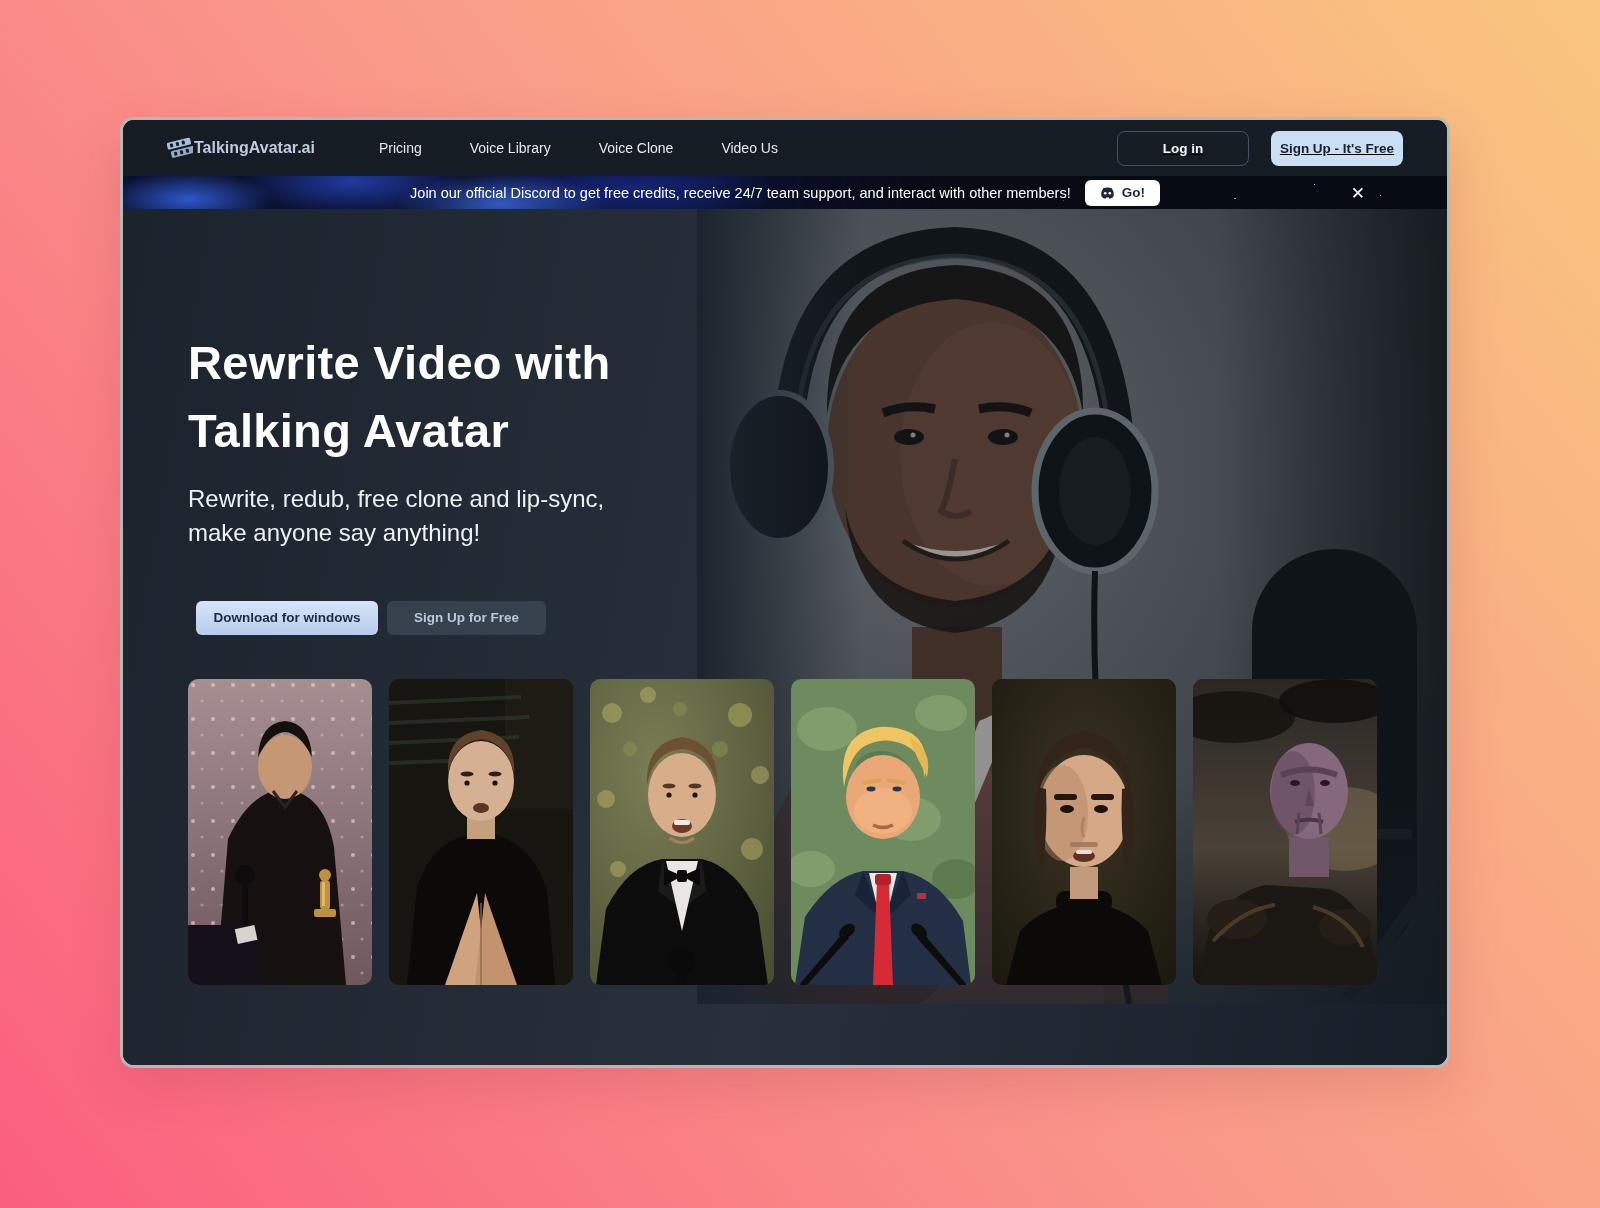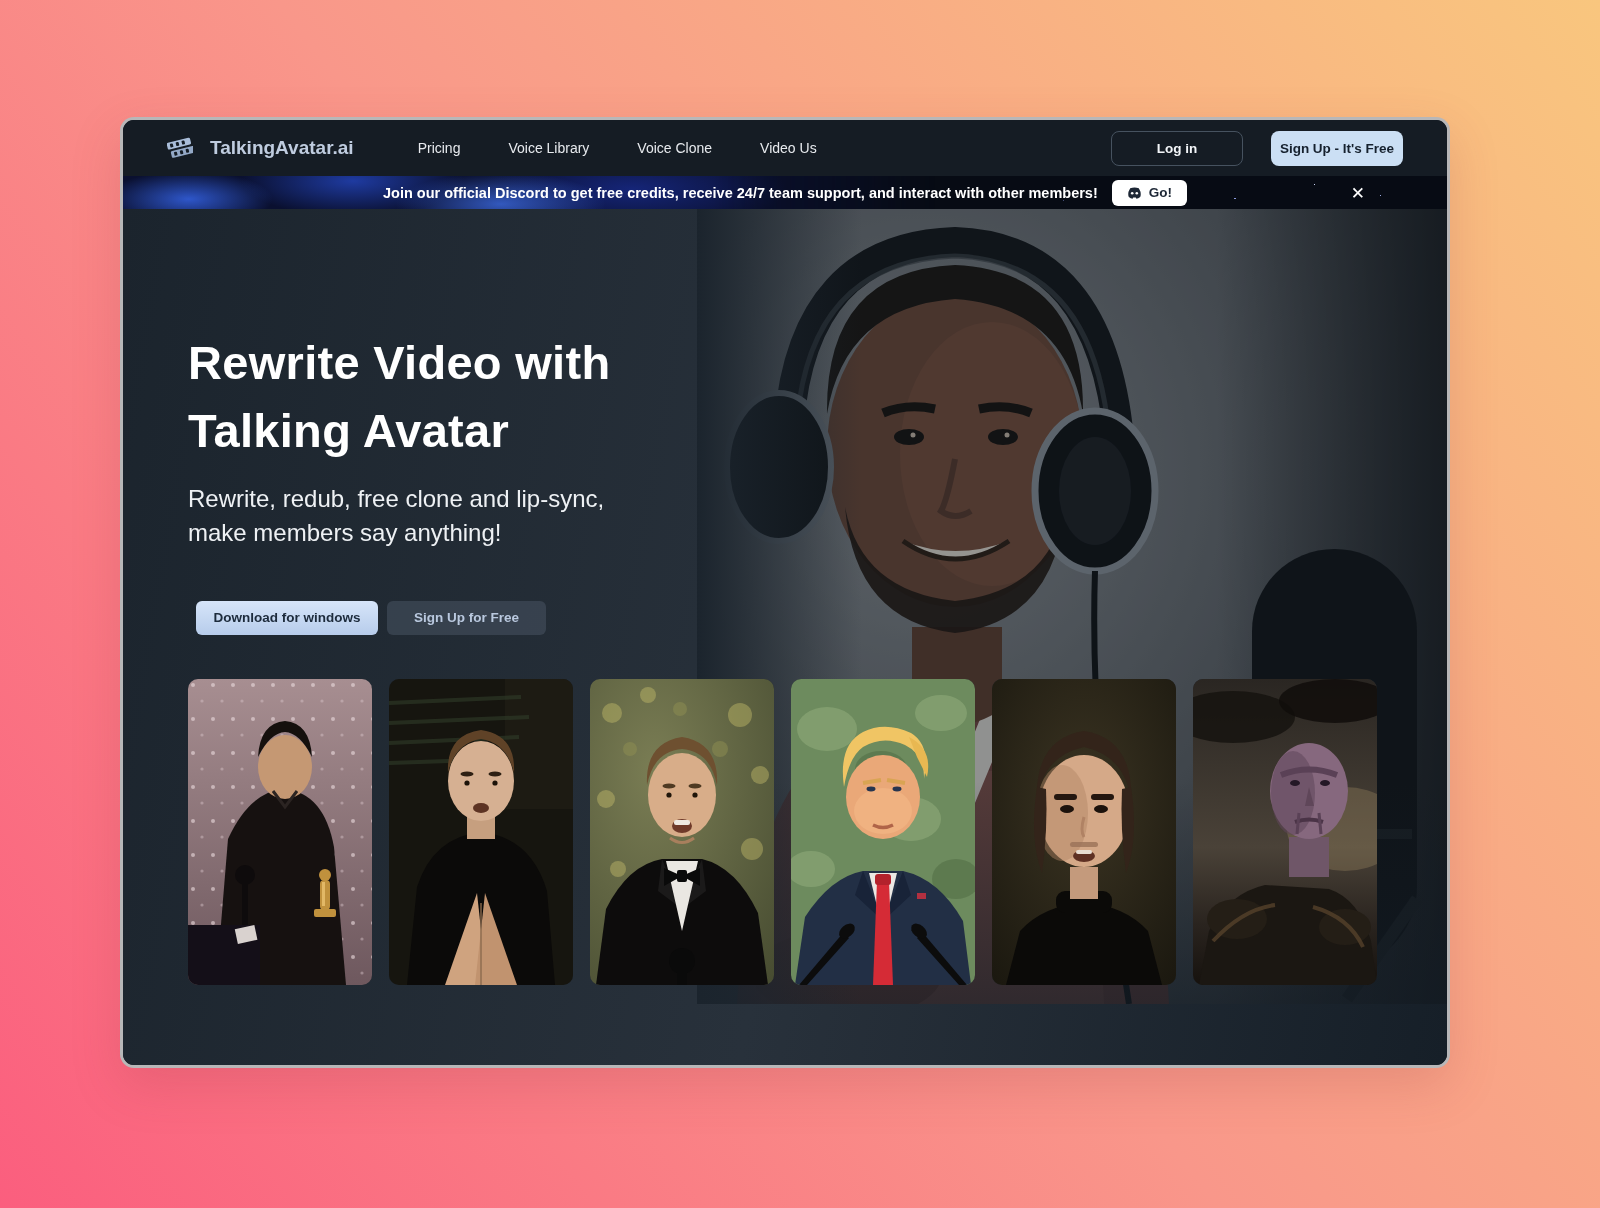--- a/index.html
+++ b/index.html
@@ -13,24 +13,24 @@
     position:absolute; left:120px; top:117px; width:1330px; height:951px;
     background:#131c25; border:3px solid rgba(255,250,247,.7); border-radius:14px;
     overflow:hidden; display:flex; flex-direction:column;
     box-shadow:0 18px 50px rgba(150,50,60,.18);
   }
   
   .navbar {
     height:56px; flex:0 0 56px; background:#151c24;
     display:flex; align-items:center; padding:0 44px;
   }
-  .logo { display:flex; align-items:center; gap:17px; color:#bfccdf; font-size:19px; font-weight:600; cursor:pointer; }
+  .logo { display:flex; align-items:center; gap:1px; color:#bfccdf; font-size:16px; font-weight:600; cursor:pointer; }
   .nav-links { display:flex; margin-left:40px; gap:0; }
   .nav-links span { color:#e7eaee; font-size:14px; padding:8px 24px; cursor:pointer; }
-  .nav-actions { margin-left:auto; display:flex; gap:28px; }
+  .nav-actions { margin-left:auto; display:flex; gap:22px;text-decoration:underline; }
   .btn { display:flex; align-items:center; justify-content:center; border-radius:8px; font-weight:700; font-size:13.5px; cursor:pointer; }
   .btn-login { width:132px; height:35px; border:1px solid #46525f; color:#f2f5f8; background:transparent; }
   .btn-signup { width:132px; height:35px; background:#cbdff4; color:#16212e; }
   
   .banner {
     height:33px; flex:0 0 33px; position:relative; overflow:hidden;
     background:#070b14; display:flex; align-items:center; justify-content:center; gap:14px;
   }
   .banner::before {
     content:""; position:absolute; inset:0; width:62%;
@@ -45,21 +45,21 @@
   }
   .banner::after {
     content:""; position:absolute; inset:0;
     background-image:
       radial-gradient(1.5px 1.5px at 78% 30%, #aeb8e8 50%, transparent 55%),
       radial-gradient(1.5px 1.5px at 84% 68%, #8c9ade 50%, transparent 55%),
       radial-gradient(1px 1px at 90% 25%, #c8d2f2 50%, transparent 55%),
       radial-gradient(1px 1px at 95% 60%, #9aa8e0 50%, transparent 55%),
       radial-gradient(1px 1px at 71% 75%, #7a88c8 50%, transparent 55%);
   }
-  .banner-text { position:relative; z-index:2; color:#fff; font-size:14.5px; font-weight:700; }
+  .banner-text { position:relative; z-index:2; color:#fff; font-size:14.5px; font-weight:400; }
   .go-btn {
     position:relative; z-index:2; display:flex; align-items:center; gap:7px;
     background:#fff; color:#1d2735; font-size:13.5px; font-weight:700;
     border-radius:6px; padding:3px 15px; height:26px; cursor:pointer;
   }
   .banner-close {
     position:absolute; z-index:2; right:82px; top:50%; transform:translateY(-50%);
     color:#fff; font-size:17px; line-height:1; cursor:pointer; font-weight:400;
   }
   
@@ -197,21 +197,21 @@
       </svg>
     </div>
 
     <div class="hero-content">
       <h1>
         <span>Rewrite Video with</span><br>
         <span>Talking Avatar</span>
       </h1>
       <div class="hero-sub">
         <span>Rewrite, redub, free clone and lip-sync,</span><br>
-        <span>make members say anything!</span>
+        <span>make anyone say anything!</span>
       </div>
       <div class="cta-row">
         <div class="btn btn-download">Download for windows</div>
         <div class="btn btn-free">Sign Up for Free</div>
       </div>
     </div>
 
     <div class="thumbs">
 
       <div class="thumb">

